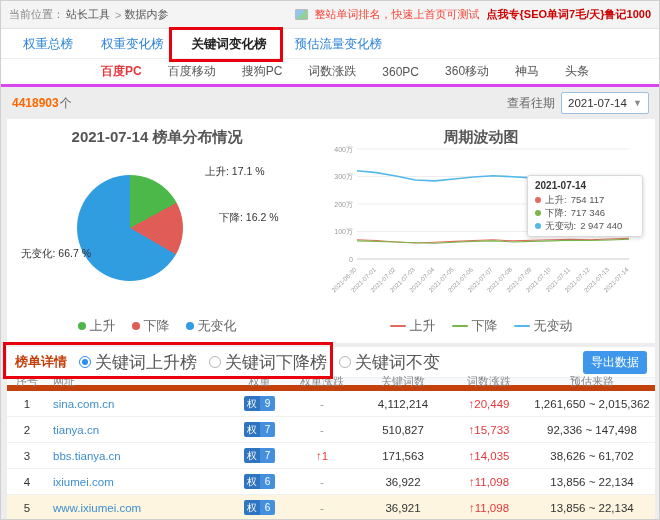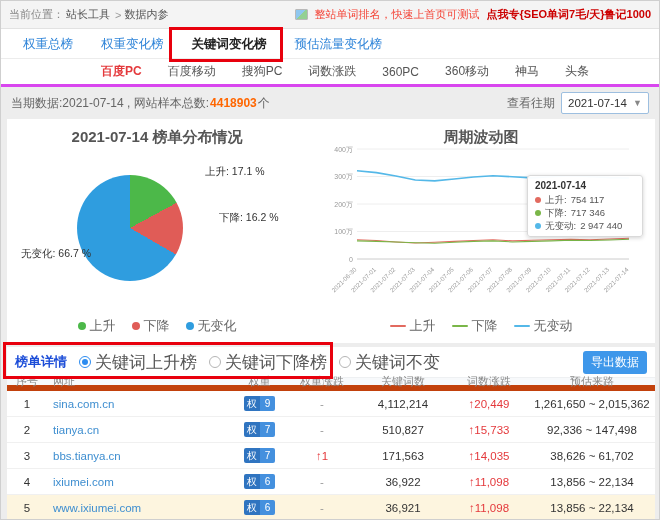--- a/index.html
+++ b/index.html
@@ -51,21 +51,21 @@
   svg text.tick { font-size:7px; fill:#999; }
   svg text.xtick { font-size:6.3px; fill:#999; }
   .tooltip { position:absolute; right:12px; top:56px; width:116px; background:rgba(255,255,255,.97); border:1px solid #d9d9d9; border-radius:3px; box-shadow:0 1px 4px rgba(0,0,0,.18); padding:4px 7px; z-index:5; }
   .tt-date { font-size:10px; font-weight:bold; color:#333; margin-bottom:2px; }
   .tt-row { display:flex; align-items:center; gap:4px; font-size:9.5px; color:#555; line-height:13px; white-space:nowrap; }
   .tt-dot { width:6px; height:6px; border-radius:50%; flex:none; }
 
   
   .detailpanel { position:absolute; top:346px; left:6px; width:648px; height:174px; background:#fff; overflow:hidden; }
   .controls { height:30px; display:flex; align-items:center; padding:0 8px; gap:12px; }
-  .dp-title { font-size:13px; font-weight:bold; color:#1d4ed8; white-space:nowrap; }
+  .dp-title { font-size:13px; font-weight:bold; color:#c2410c; white-space:nowrap; }
   .radio-item { display:flex; align-items:center; gap:4px; font-size:17px; color:#555; cursor:pointer; white-space:nowrap; }
   .radio { width:12px; height:12px; border-radius:50%; border:1px solid #b5b5b5; background:#fff; position:relative; flex:none; }
   .radio.checked { border-color:#2d8cf0; }
   .radio.checked::after { content:""; position:absolute; left:2px; top:2px; width:6px; height:6px; border-radius:50%; background:#2d8cf0; }
   .export-btn { margin-left:auto; width:64px; height:23px; background:#3e97ea; color:#fff; font-size:12px; text-align:center; line-height:23px; border-radius:3px; cursor:pointer; }
   .tbl { position:absolute; top:30px; left:0; width:648px; }
   .tr { display:grid; grid-template-columns:40px 185px 55px 70px 92px 80px 126px; align-items:center; height:26px; border-bottom:1px solid #f0f0f0; font-size:11.5px; color:#333; background:#fff; }
   .tr.head { height:14px; background:#f7f9fb; color:#888; font-size:11px; border-top:1px solid #eef0f2; border-bottom:6px solid #c2410c; }
   .tr.hl { background:#fdf5df; }
   .td { text-align:center; white-space:nowrap; overflow:hidden; }
@@ -111,21 +111,20 @@
     <div class="subtab">百度移动</div>
     <div class="subtab">搜狗PC</div>
     <div class="subtab">词数涨跌</div>
     <div class="subtab">360PC</div>
     <div class="subtab">360移动</div>
     <div class="subtab">神马</div>
     <div class="subtab">头条</div>
   </div>
 
   <div class="infobar">
-    <span>当期数据:2021-07-14 , 网站样本总数:</span>
     <span class="count">4418903</span>
     <span>个</span>
     <span class="history">
       <span>查看往期</span>
       <span class="select">
         <span>2021-07-14</span>
         <span class="caret">▼</span>
       </span>
     </span>
   </div>

